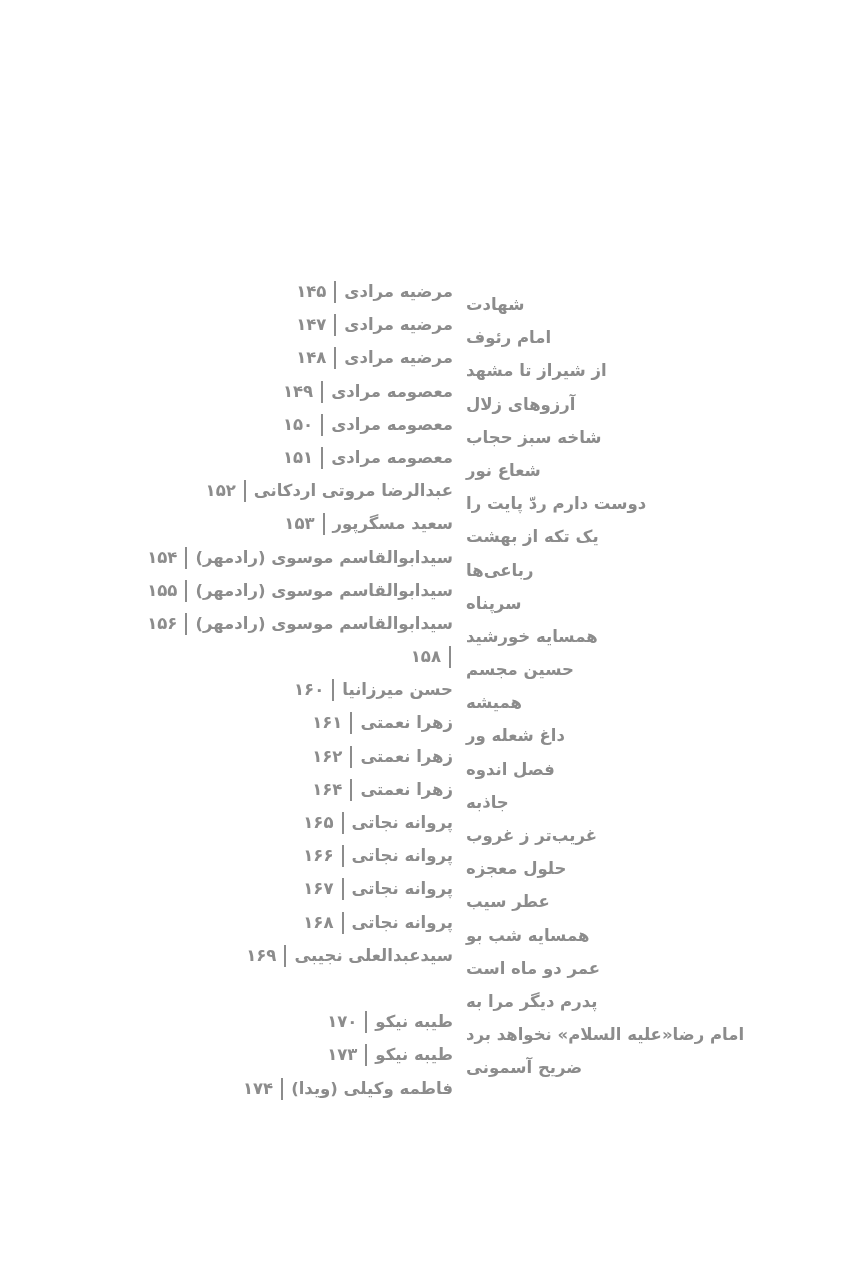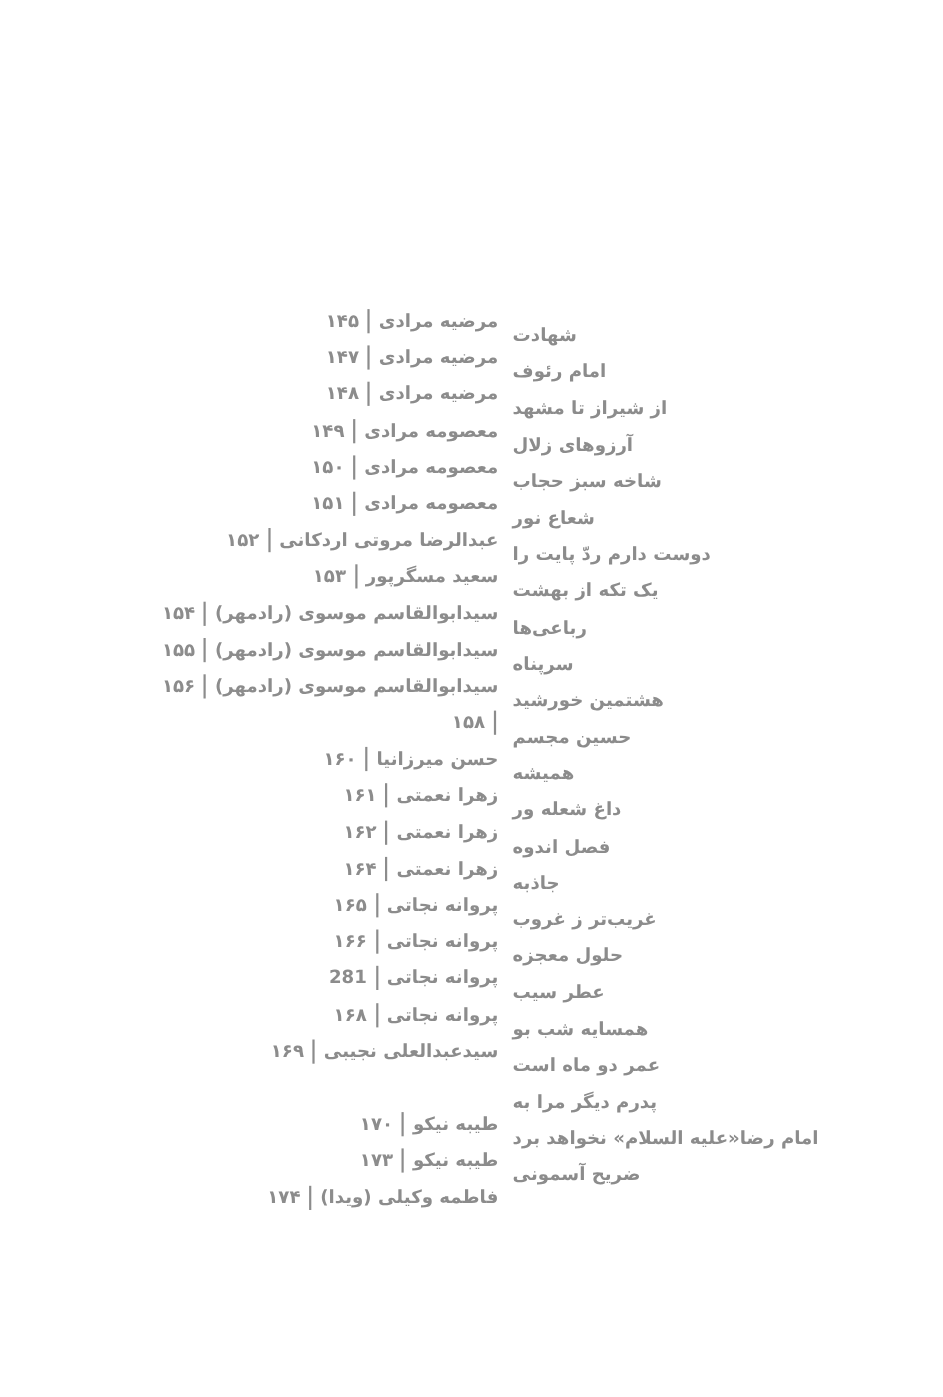--- a/index.html
+++ b/index.html
@@ -138,21 +138,21 @@
   </div>
   <div class="toc-row">
     <span class="title-col">سرپناه</span>
     <span class="author-col">
       <span>سیدابوالقاسم موسوی (رادمهر)</span>
       <span class="sep"></span>
       <span class="page-num">۱۵۵</span>
     </span>
   </div>
   <div class="toc-row">
-    <span class="title-col">هشتمین خورشید</span>
+    <span class="title-col">همسایه خورشید</span>
     <span class="author-col">
       <span>سیدابوالقاسم موسوی (رادمهر)</span>
       <span class="sep"></span>
       <span class="page-num">۱۵۶</span>
     </span>
   </div>
   <div class="toc-row">
     <span class="title-col">حسین مجسم</span>
     <span class="author-col">
       <span class="sep"></span>
@@ -205,21 +205,21 @@
       <span>پروانه نجاتی</span>
       <span class="sep"></span>
       <span class="page-num">۱۶۶</span>
     </span>
   </div>
   <div class="toc-row">
     <span class="title-col">عطر سیب</span>
     <span class="author-col">
       <span>پروانه نجاتی</span>
       <span class="sep"></span>
-      <span class="page-num">281</span>
+      <span class="page-num">۱۶۷</span>
     </span>
   </div>
   <div class="toc-row">
     <span class="title-col">همسایه شب بو</span>
     <span class="author-col">
       <span>پروانه نجاتی</span>
       <span class="sep"></span>
       <span class="page-num">۱۶۸</span>
     </span>
   </div>

